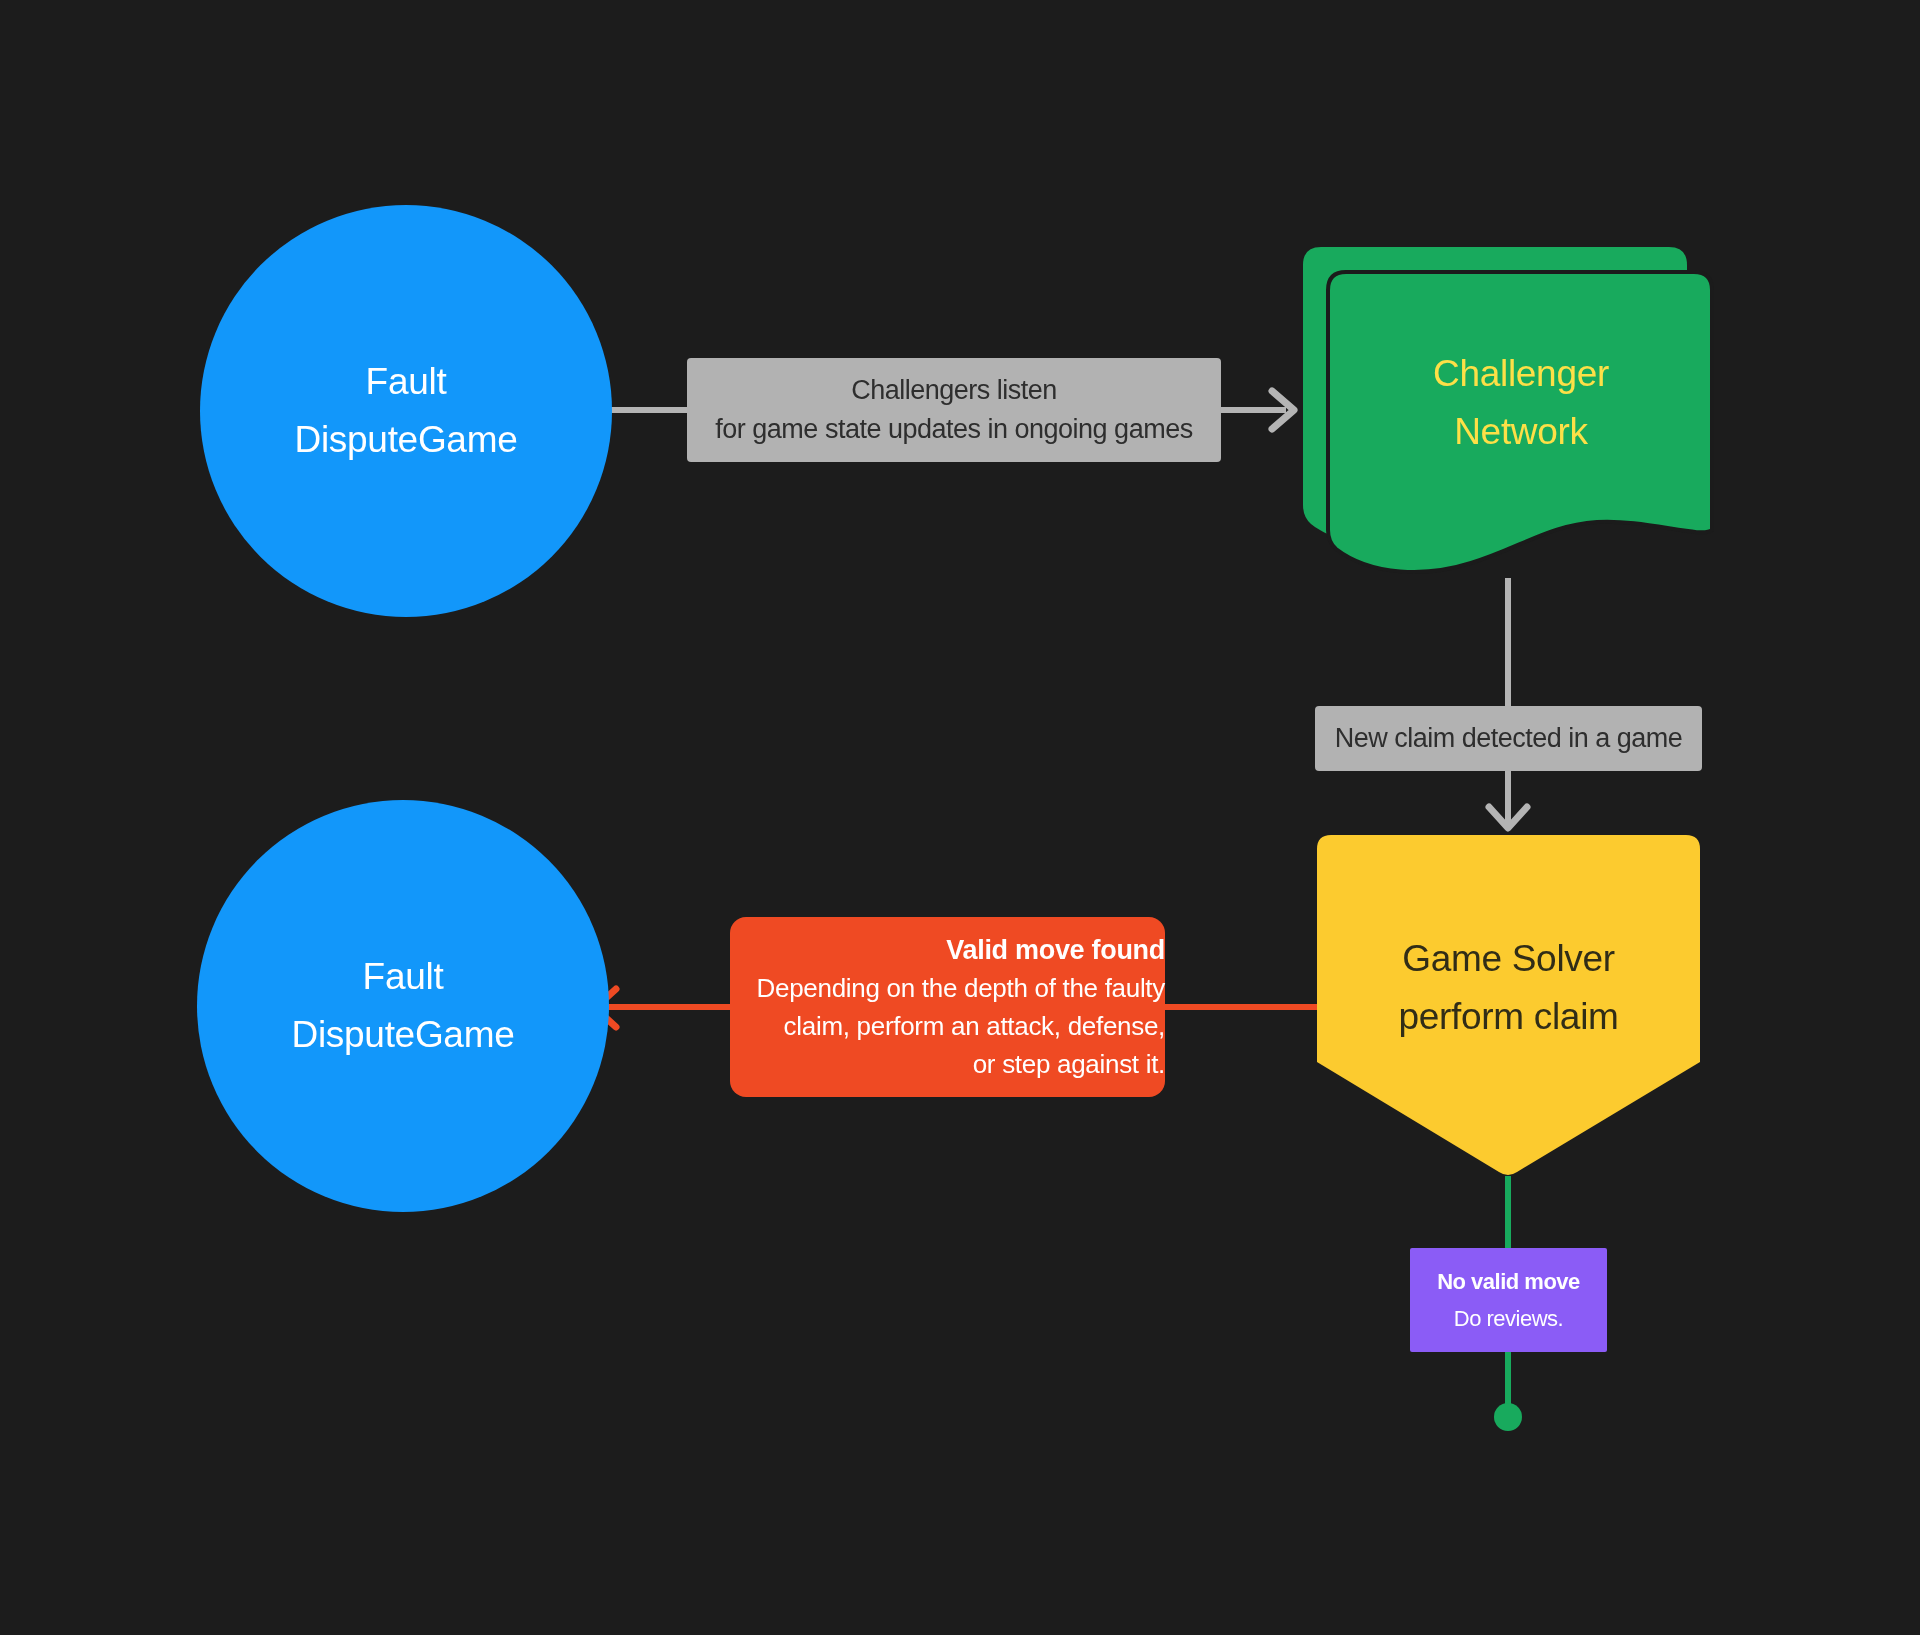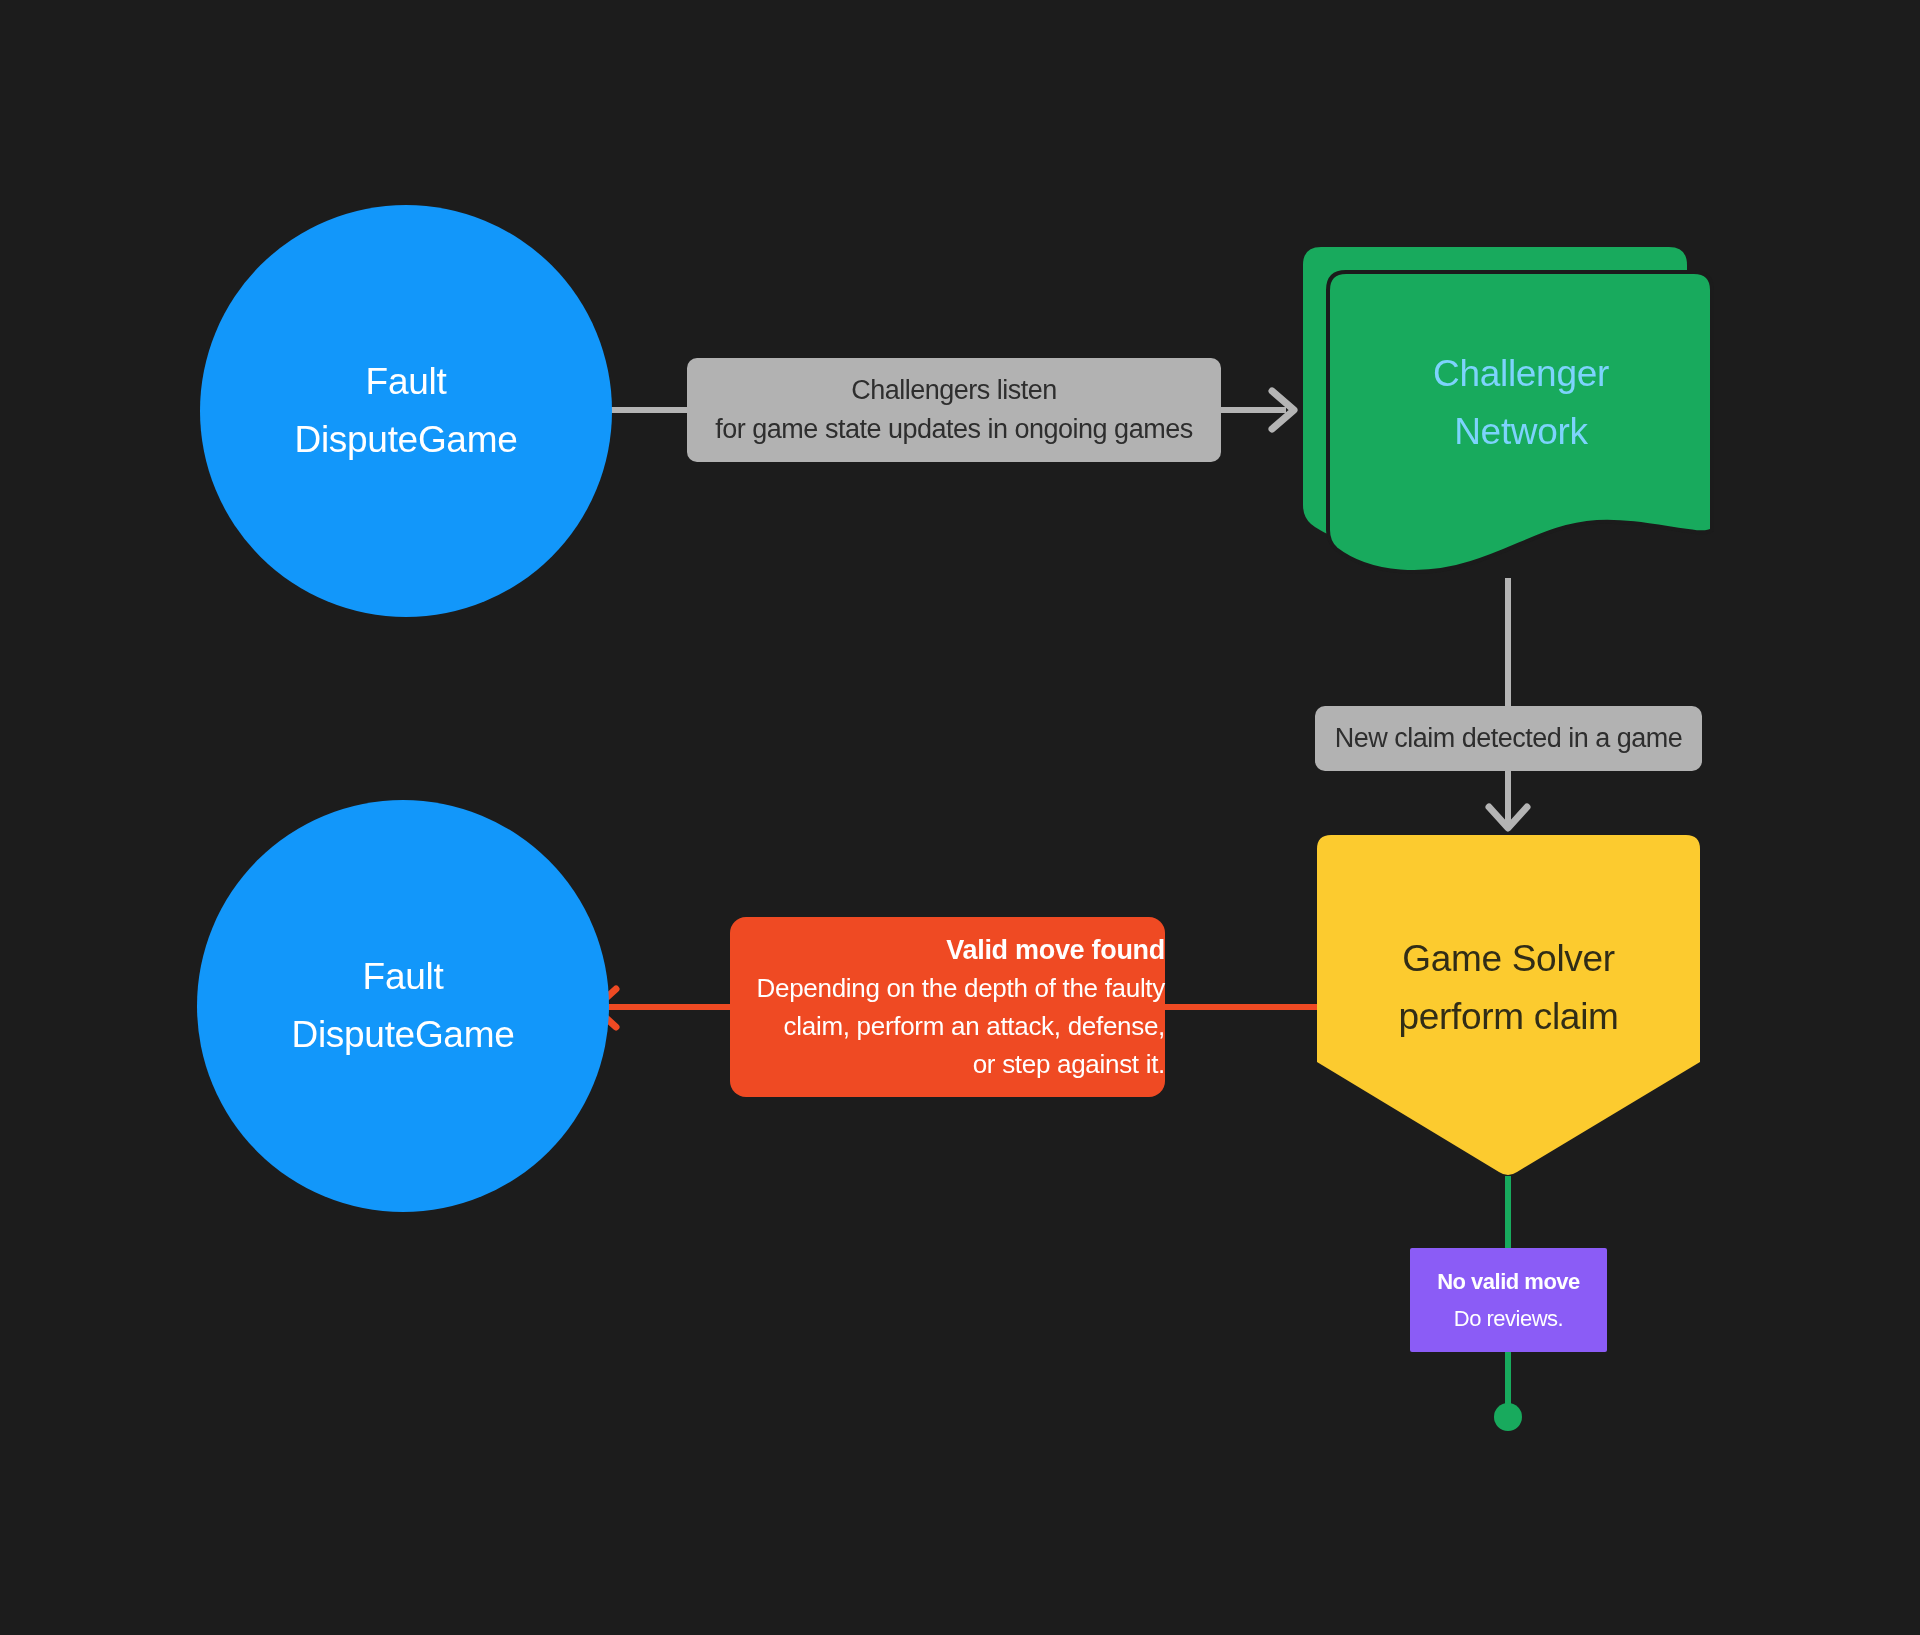--- a/index.html
+++ b/index.html
@@ -9,26 +9,26 @@
   }
   #wires{position:absolute;left:0;top:0;z-index:1;}
   .node,.lbl{position:absolute;display:flex;flex-direction:column;align-items:center;justify-content:center;text-align:center;z-index:2;}
   .circle{
     width:412px;height:412px;border-radius:50%;background:#1297FA;color:#ffffff;
     font-size:37px;line-height:58px;letter-spacing:-0.3px;
   }
   #node-fault-top{left:200px;top:205px;}
   #node-fault-bottom{left:197px;top:800px;}
   .gray-label{
-    background:#B2B2B2;color:#2E2E2E;border-radius:10px;
+    background:#B2B2B2;color:#2E2E2E;border-radius:4px;
     font-size:27px;line-height:39px;letter-spacing:-0.5px;white-space:nowrap;
   }
   #label-listen{left:687px;top:358px;width:534px;height:104px;}
   #label-new-claim{left:1315px;top:706px;width:387px;height:65px;}
-  #flag-text{left:1330px;top:343px;width:382px;height:120px;color:#7dd3fc;font-size:37px;line-height:58px;letter-spacing:-0.3px;}
+  #flag-text{left:1330px;top:343px;width:382px;height:120px;color:#fde047;font-size:37px;line-height:58px;letter-spacing:-0.3px;}
   #pentagon-text{left:1317px;top:929px;width:383px;height:118px;color:#312D17;font-size:37px;line-height:58px;letter-spacing:-0.3px;}
   #label-valid-move{
     left:730px;top:917px;width:435px;height:180px;border-radius:16px;
     background:#EF4A23;color:#ffffff;font-size:26px;line-height:38px;letter-spacing:-0.3px;white-space:nowrap;align-items:flex-end;
   }
   #label-valid-move .title{font-weight:bold;font-size:27px;}
   #label-no-valid-move{
     left:1410px;top:1248px;width:197px;height:104px;border-radius:2px;
     background:#8b5cf6;color:#ffffff;font-size:22px;line-height:37px;letter-spacing:-0.5px;white-space:nowrap;
   }

